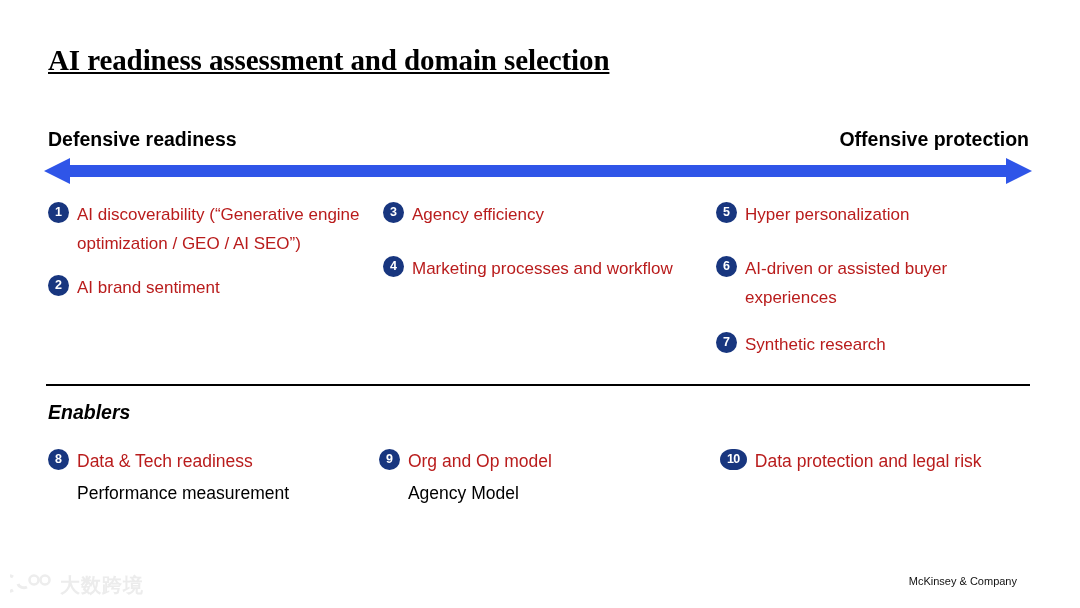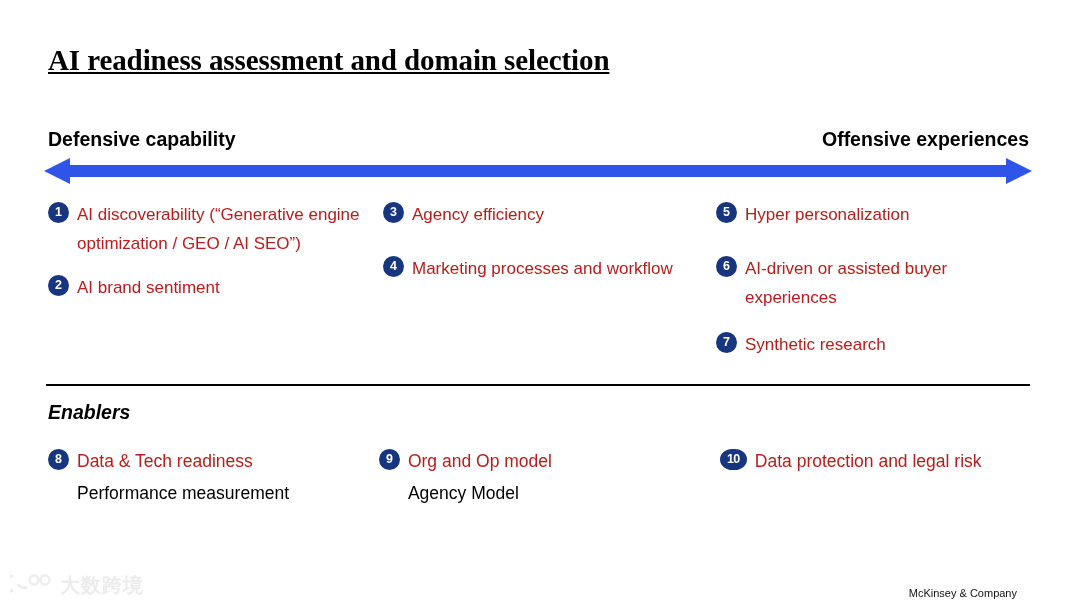--- a/index.html
+++ b/index.html
@@ -148,21 +148,20 @@
   .cols-enablers .item-sub { font-size: 17.5px; margin-top: 5px; }
 
   
   .footer-brand {
     position: absolute;
     right: 63px;
     top: 575px;
     font-size: 11px;
     color: #111111;
     white-space: nowrap;
-    margin-top: 12px;
   }
   .footer-page {
     position: absolute;
     right: 36px;
     top: 575px;
     font-size: 11px;
     color: #111111;
     margin-top: 48px;
   }
 
@@ -184,22 +183,22 @@
     letter-spacing: 1px;
     font-family: "DejaVu Sans", sans-serif;
   }
 </style>
 </head>
 <body>
 
 <div class="slide-title">AI readiness assessment and domain selection</div>
 
 <div class="axis-labels">
-  <div class="axis-label">Defensive capability</div>
-  <div class="axis-label">Offensive experiences</div>
+  <div class="axis-label">Defensive readiness</div>
+  <div class="axis-label">Offensive protection</div>
 </div>
 
 <div class="arrow-wrap">
   <svg width="988" height="28" viewBox="0 0 988 28" xmlns="http://www.w3.org/2000/svg">
     <polygon points="0,14 26,1 26,8 962,8 962,1 988,14 962,27 962,20 26,20 26,27" fill="#2f55e8"></polygon>
   </svg>
 </div>
 
 <div class="cols">
 

